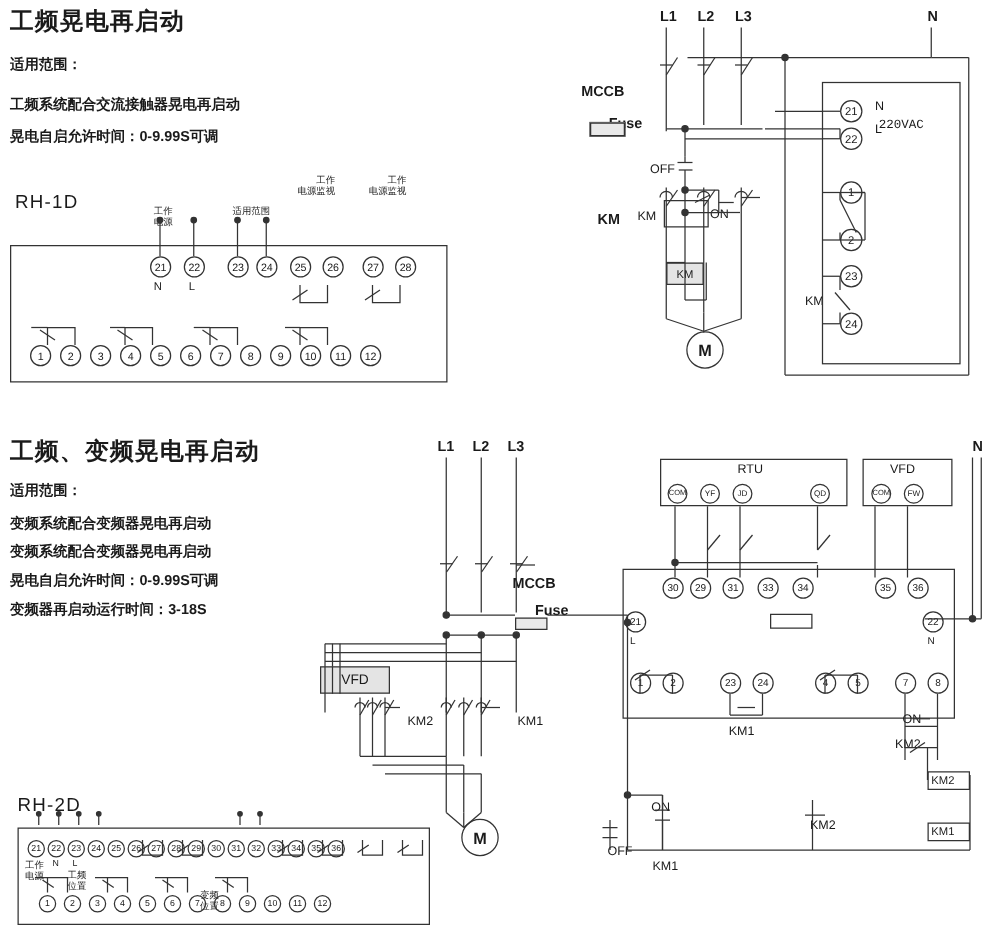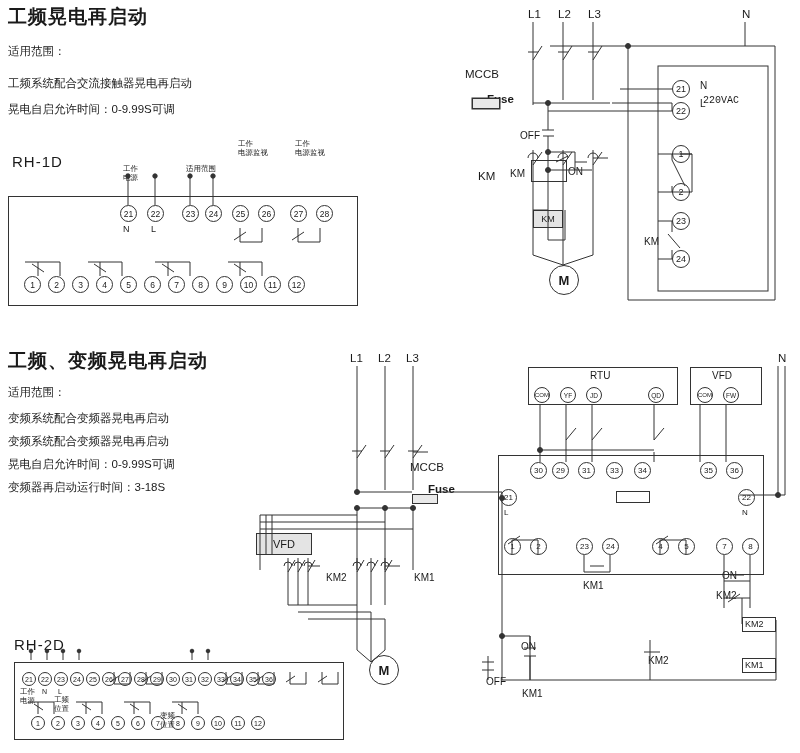--- a/index.html
+++ b/index.html
@@ -1,33 +1,33 @@
 <!DOCTYPE html>
 <html><head>
 <meta charset="utf-8">
 <style>
   html,body{margin:0;padding:0;background:#fff;}
   body{width:800px;height:753px;position:relative;font-family:"Liberation Sans",sans-serif;color:#1a1a1a;overflow:hidden;}
   .abs{position:absolute;}
   .title{font-size:19px;font-weight:bold;letter-spacing:1px;}
-  .txt{font-size:11.5px;white-space:nowrap;}
+  .txt{font-size:11.5px;white-space:nowrap;font-weight:bold;}
   .txt10{font-size:10px;white-space:nowrap;}
   .txt9{font-size:9px;white-space:nowrap;}
   .txt8{font-size:8px;white-space:nowrap;}
   .txt7{font-size:7px;white-space:nowrap;}
   .model{font-size:15px;letter-spacing:1px;}
   .box{position:absolute;border:1px solid #333;box-sizing:border-box;}
   .circ{position:absolute;border:1px solid #333;border-radius:50%;box-sizing:border-box;display:flex;align-items:center;justify-content:center;font-size:8.5px;}
   .circ.big{font-size:9px;}
   .motor{position:absolute;border:1.5px solid #333;border-radius:50%;width:28px;height:28px;display:flex;align-items:center;justify-content:center;font-weight:bold;font-size:13px;}
   .fuse{position:absolute;border:1px solid #333;background:#e9e9e9;box-sizing:border-box;}
   .grayb{position:absolute;border:1px solid #333;background:#e4e4e4;box-sizing:border-box;display:flex;align-items:center;justify-content:center;font-size:9px;}
   .termbox{position:absolute;border:1px solid #333;box-sizing:border-box;background:#fff;}
   svg{position:absolute;overflow:visible;}
-  .vlabel{position:absolute;font-size:7.5px;line-height:8.5px;text-align:left;white-space:nowrap;}
+  .vlabel{position:absolute;font-size:7.5px;line-height:8.5px;text-align:right;white-space:nowrap;}
 </style>
 </head>
 <body>
 
 <div class="abs title" style="left:8px;top:4px;">工频晃电再启动</div>
 <div class="abs txt" style="left:8px;top:44px;">适用范围：</div>
 <div class="abs txt" style="left:8px;top:76px;">工频系统配合交流接触器晃电再启动</div>
 <div class="abs txt" style="left:8px;top:102px;">晃电自启允许时间：0-9.99S可调</div>
 <div class="abs model" style="left:12px;top:153px;">RH-1D</div>
 

